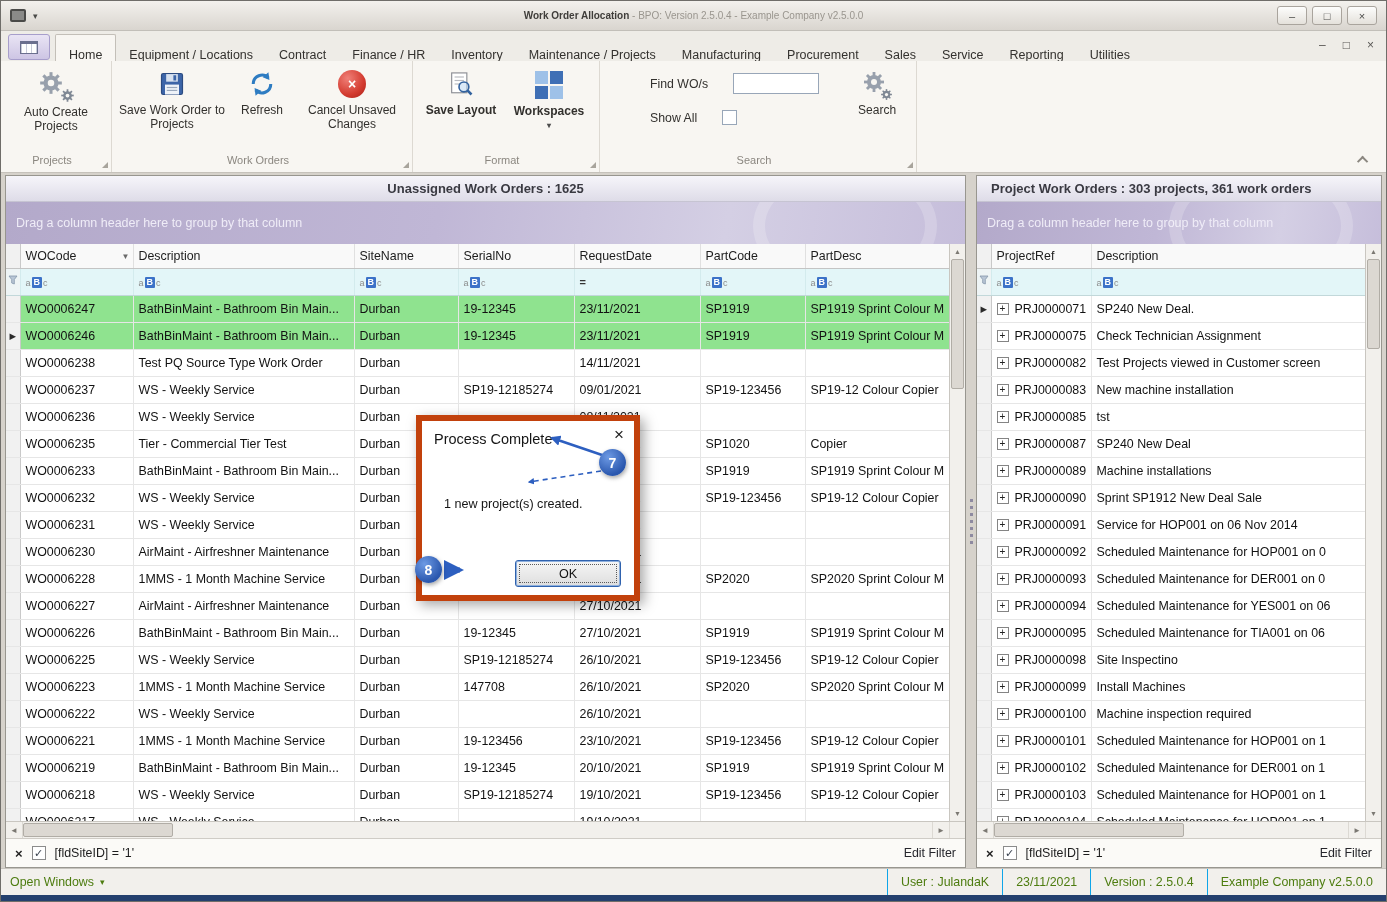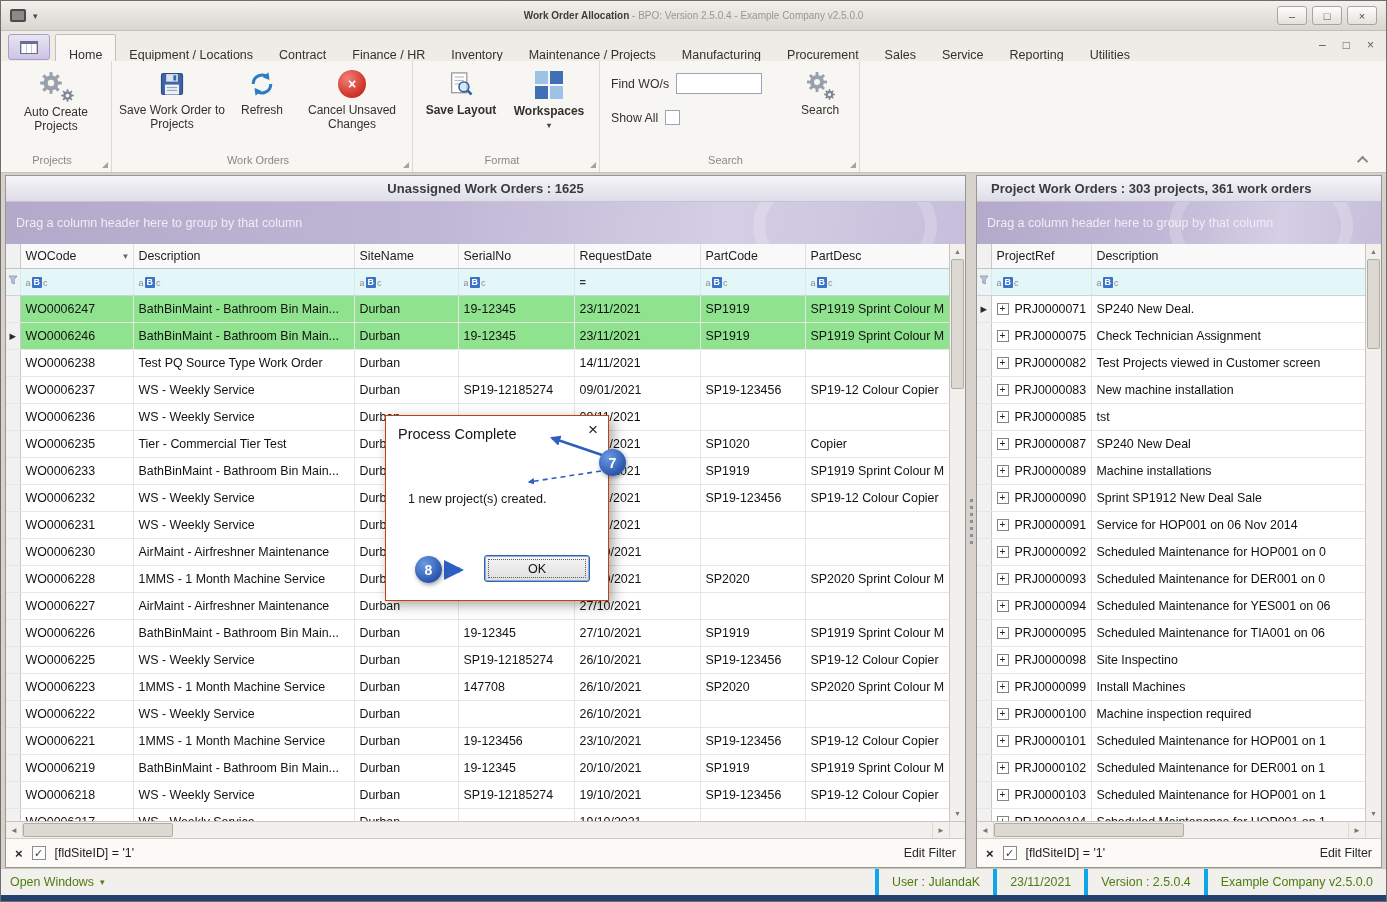--- a/index.html
+++ b/index.html
@@ -43,21 +43,21 @@
   .gears svg.g1{position:absolute;left:0;top:0;}
   .gears svg.g2{position:absolute;right:-1px;bottom:-3px;}
   .cancelicon{width:28px;height:28px;border-radius:50%;display:flex;align-items:center;justify-content:center;
           background:radial-gradient(circle at 35% 30%,#f08078,#d33b30 60%,#a81f16);color:#fff;font-weight:bold;font-size:14px;}
   .wsicon{display:grid;grid-template-columns:13px 13px;gap:2px;padding-top:1px;}
   .wsicon i{width:13px;height:13px;display:block;}
   .wsicon i:nth-child(1){background:#9ec1e8;}.wsicon i:nth-child(2){background:#3f6fb5;}
   .wsicon i:nth-child(3){background:#3f6fb5;}.wsicon i:nth-child(4){background:#9ec1e8;}
   .wscaret{font-size:8px;color:#4d4d4d;margin-top:-2px;}
   .scol{display:flex;flex-direction:column;gap:16px;padding:8px 8px 0 4px;}
-  .srow{display:flex;align-items:center;gap:7px;font-size:12.3px;color:#33312e;}
+  .srow{display:flex;align-items:center;gap:25px;font-size:12.3px;color:#33312e;margin-left:39px;}
   .sinput{width:86px;height:21px;border:1px solid #98a6b8;background:#fff;font-size:12px;padding:0 3px;font-family:"Liberation Sans",sans-serif;}
   .scheck{width:15px;height:15px;border:1px solid #98a6b8;background:#fff;display:inline-block;}
   .ribcollapse{position:absolute;right:14px;bottom:6px;width:16px;height:12px;display:flex;align-items:center;justify-content:center;}
   .chevup{width:8px;height:8px;border-top:2px solid #8b8780;border-left:2px solid #8b8780;transform:rotate(45deg) translateY(2px);}
 
   
   .main{position:absolute;top:174px;left:4px;right:4px;bottom:33px;display:flex;}
   .panel{background:#fff;border:1px solid #98968f;display:flex;flex-direction:column;overflow:hidden;}
   .panel.left{flex:1;}
   .panel.right{width:406px;}
@@ -109,25 +109,25 @@
   .fx{font-weight:bold;font-size:13px;color:#222;}
   .fcheck{width:14px;height:14px;border:1px solid #8b8b8b;background:#fff;display:flex;align-items:center;
         justify-content:center;font-size:11px;color:#39414d;}
   .fedit{margin-left:auto;color:#26262c;}
 
   
   .statusbar{position:absolute;left:0;right:0;bottom:6px;height:27px;background:#f2f0ec;border-top:1px solid #c6c3bd;
         display:flex;align-items:center;font-size:12.4px;color:#4d7c0f;}
   .sb-left{display:flex;align-items:center;gap:6px;padding-left:9px;}
   .sb-right{margin-left:auto;display:flex;height:100%;align-items:center;}
-  .sb-seg{border-left:4px solid #0ea5e9;padding:0 13px;line-height:26px;white-space:nowrap;}
+  .sb-seg{border-left:1px solid #0ea5e9;padding:0 13px;line-height:26px;white-space:nowrap;}
   .navy{position:absolute;left:0;right:0;bottom:0;height:6px;background:#24406e;}
 
   
-  .dialog{position:absolute;left:384px;top:414px;width:224px;height:186px;background:#fff;border:1px solid #c2410c;
+  .dialog{position:absolute;left:415px;top:414px;width:224px;height:186px;background:#fff;border:6px solid #c2410c;
           box-shadow:4px 4px 12px rgba(0,0,0,.35);z-index:50;}
   .dlg-title{position:absolute;left:12px;top:10px;font-size:14.5px;color:#151515;}
   .dlg-close{position:absolute;right:10px;top:5px;font-size:17px;color:#222;line-height:1;}
   .dlg-msg{position:absolute;left:22px;top:76px;font-size:12.6px;color:#151515;}
   .dlg-ok{position:absolute;left:50%;transform:translateX(-50%);top:139px;width:106px;height:27px;
           border:1px solid #2f62ae;border-radius:3px;background:linear-gradient(#f6f6f6,#dedede);
           font-size:12.6px;color:#111;display:flex;align-items:center;justify-content:center;
           box-shadow:0 0 0 1px #8fb0dc inset;margin-left:40px;}
   .dlg-ok::after{content:"";position:absolute;inset:3px;border:1px dotted #5a5a5a;}
   .badge{position:absolute;width:27px;height:27px;border-radius:50%;

